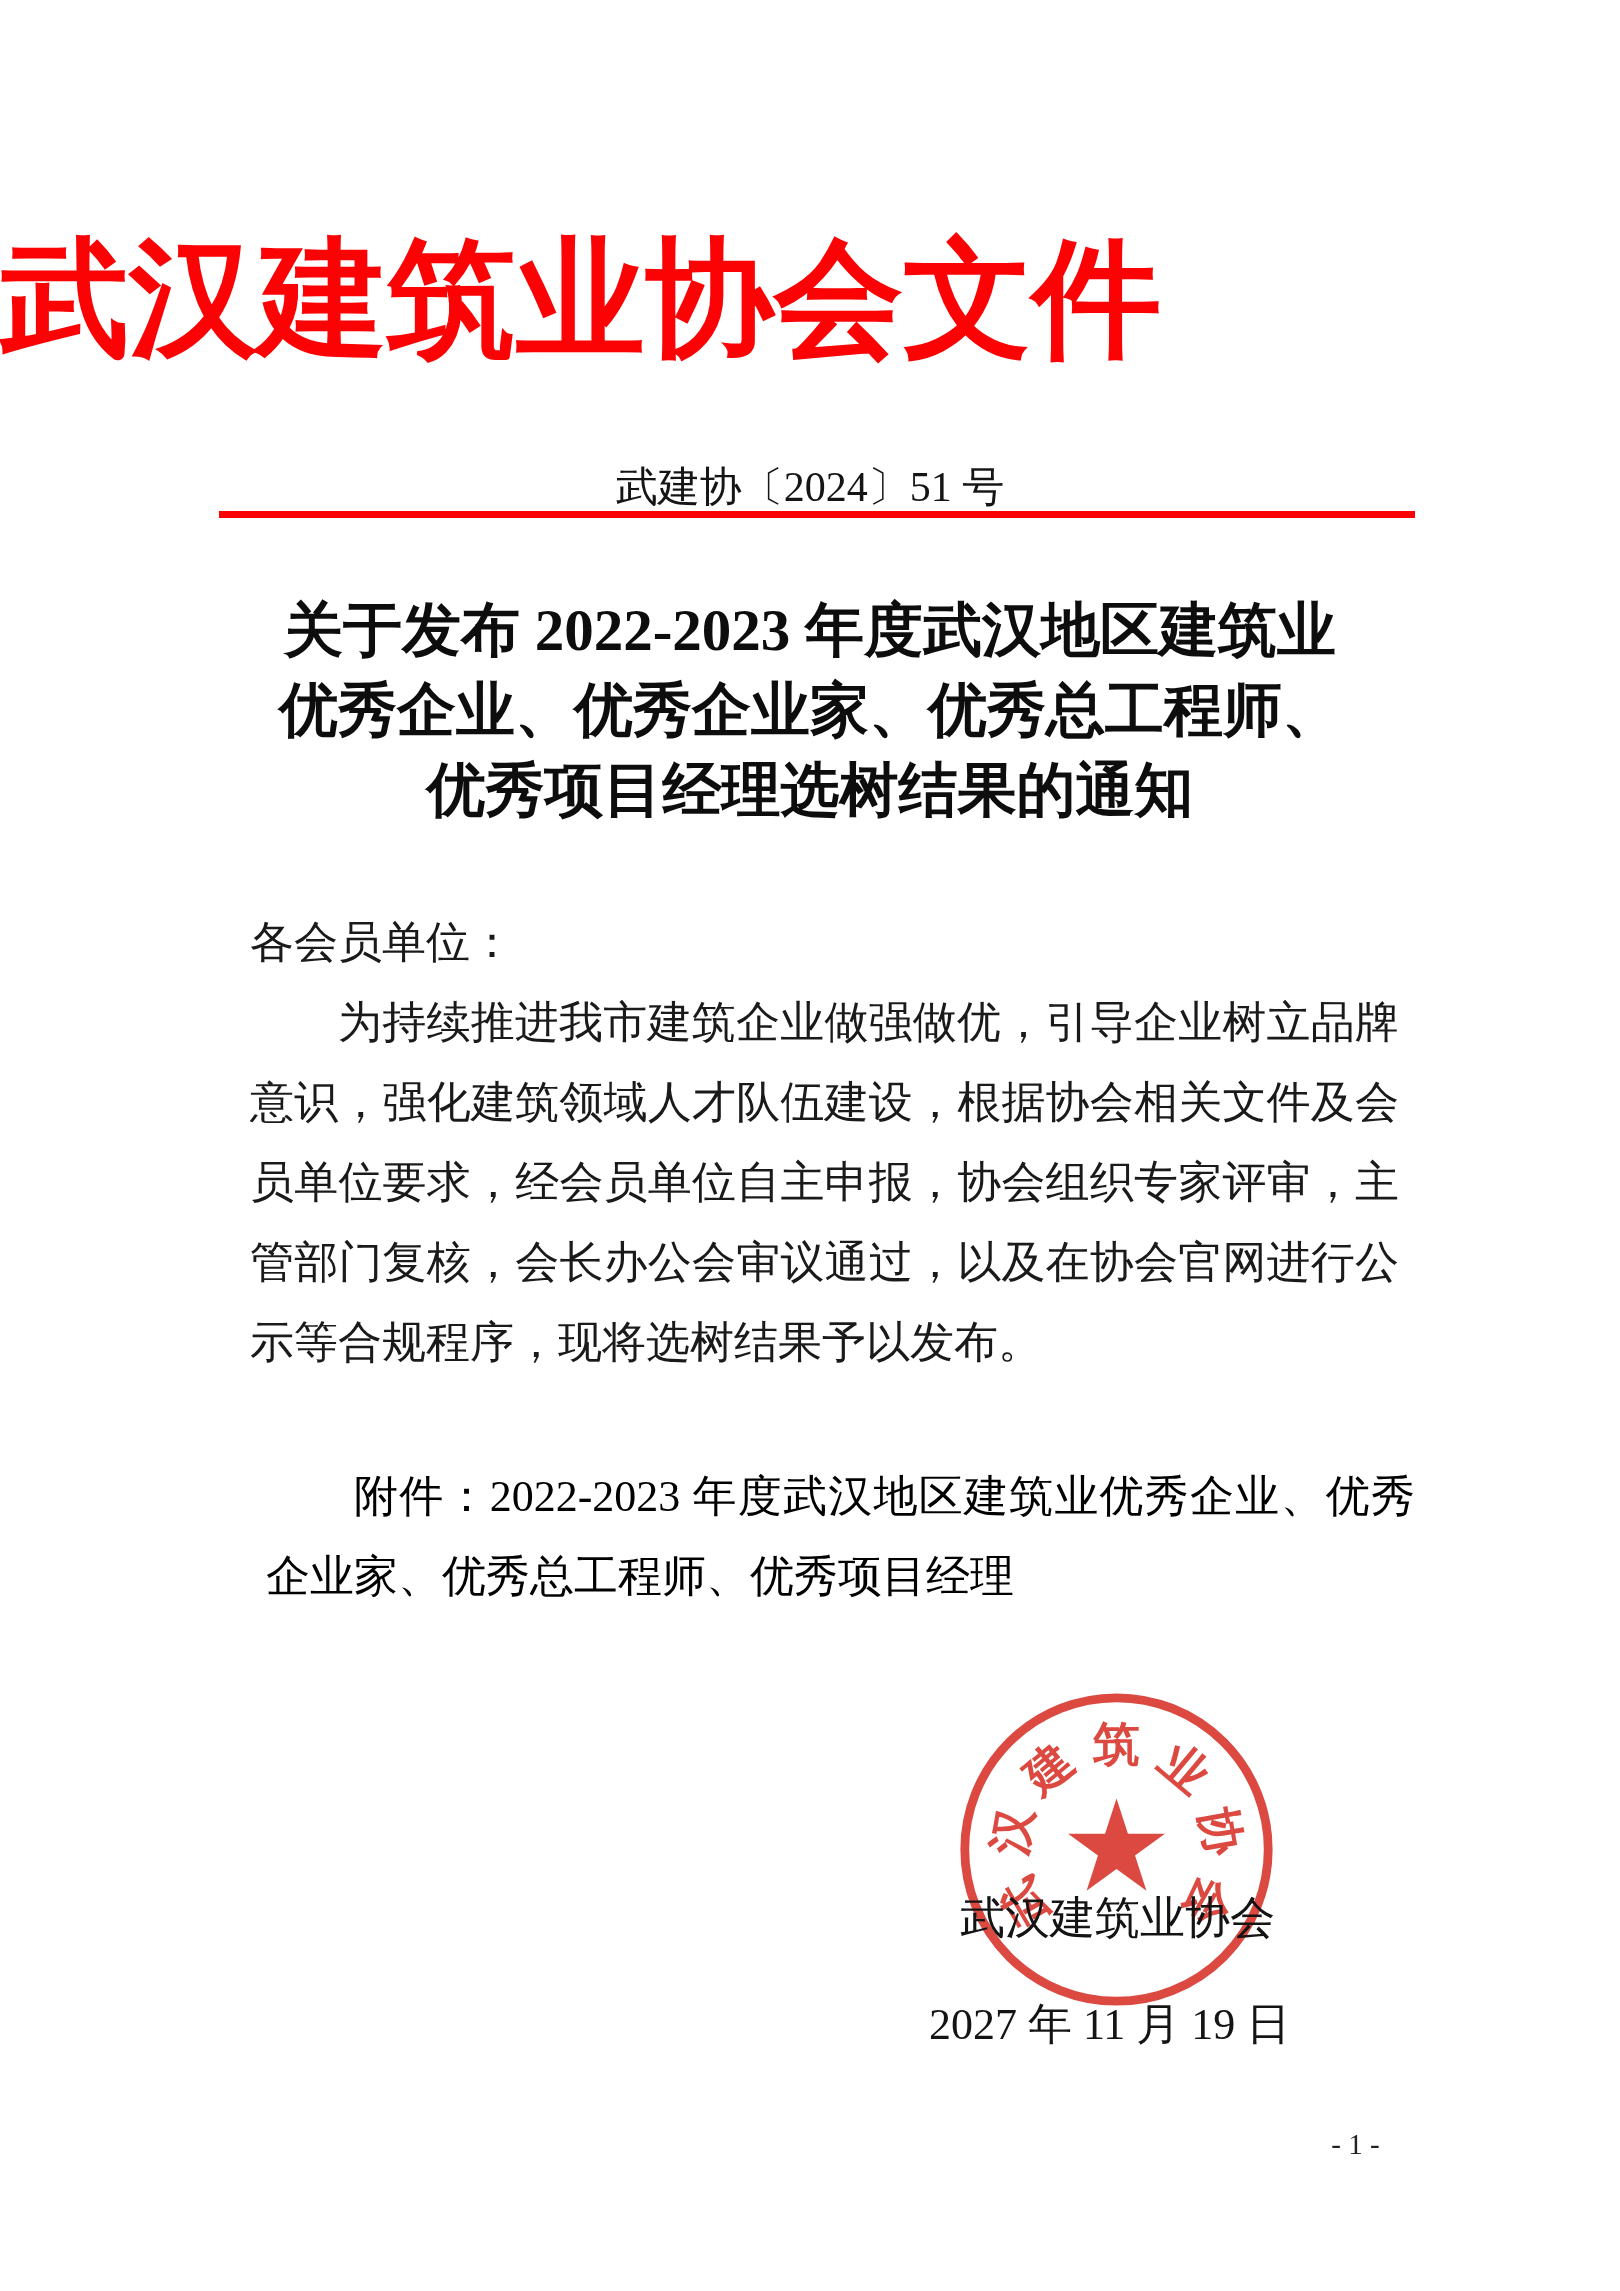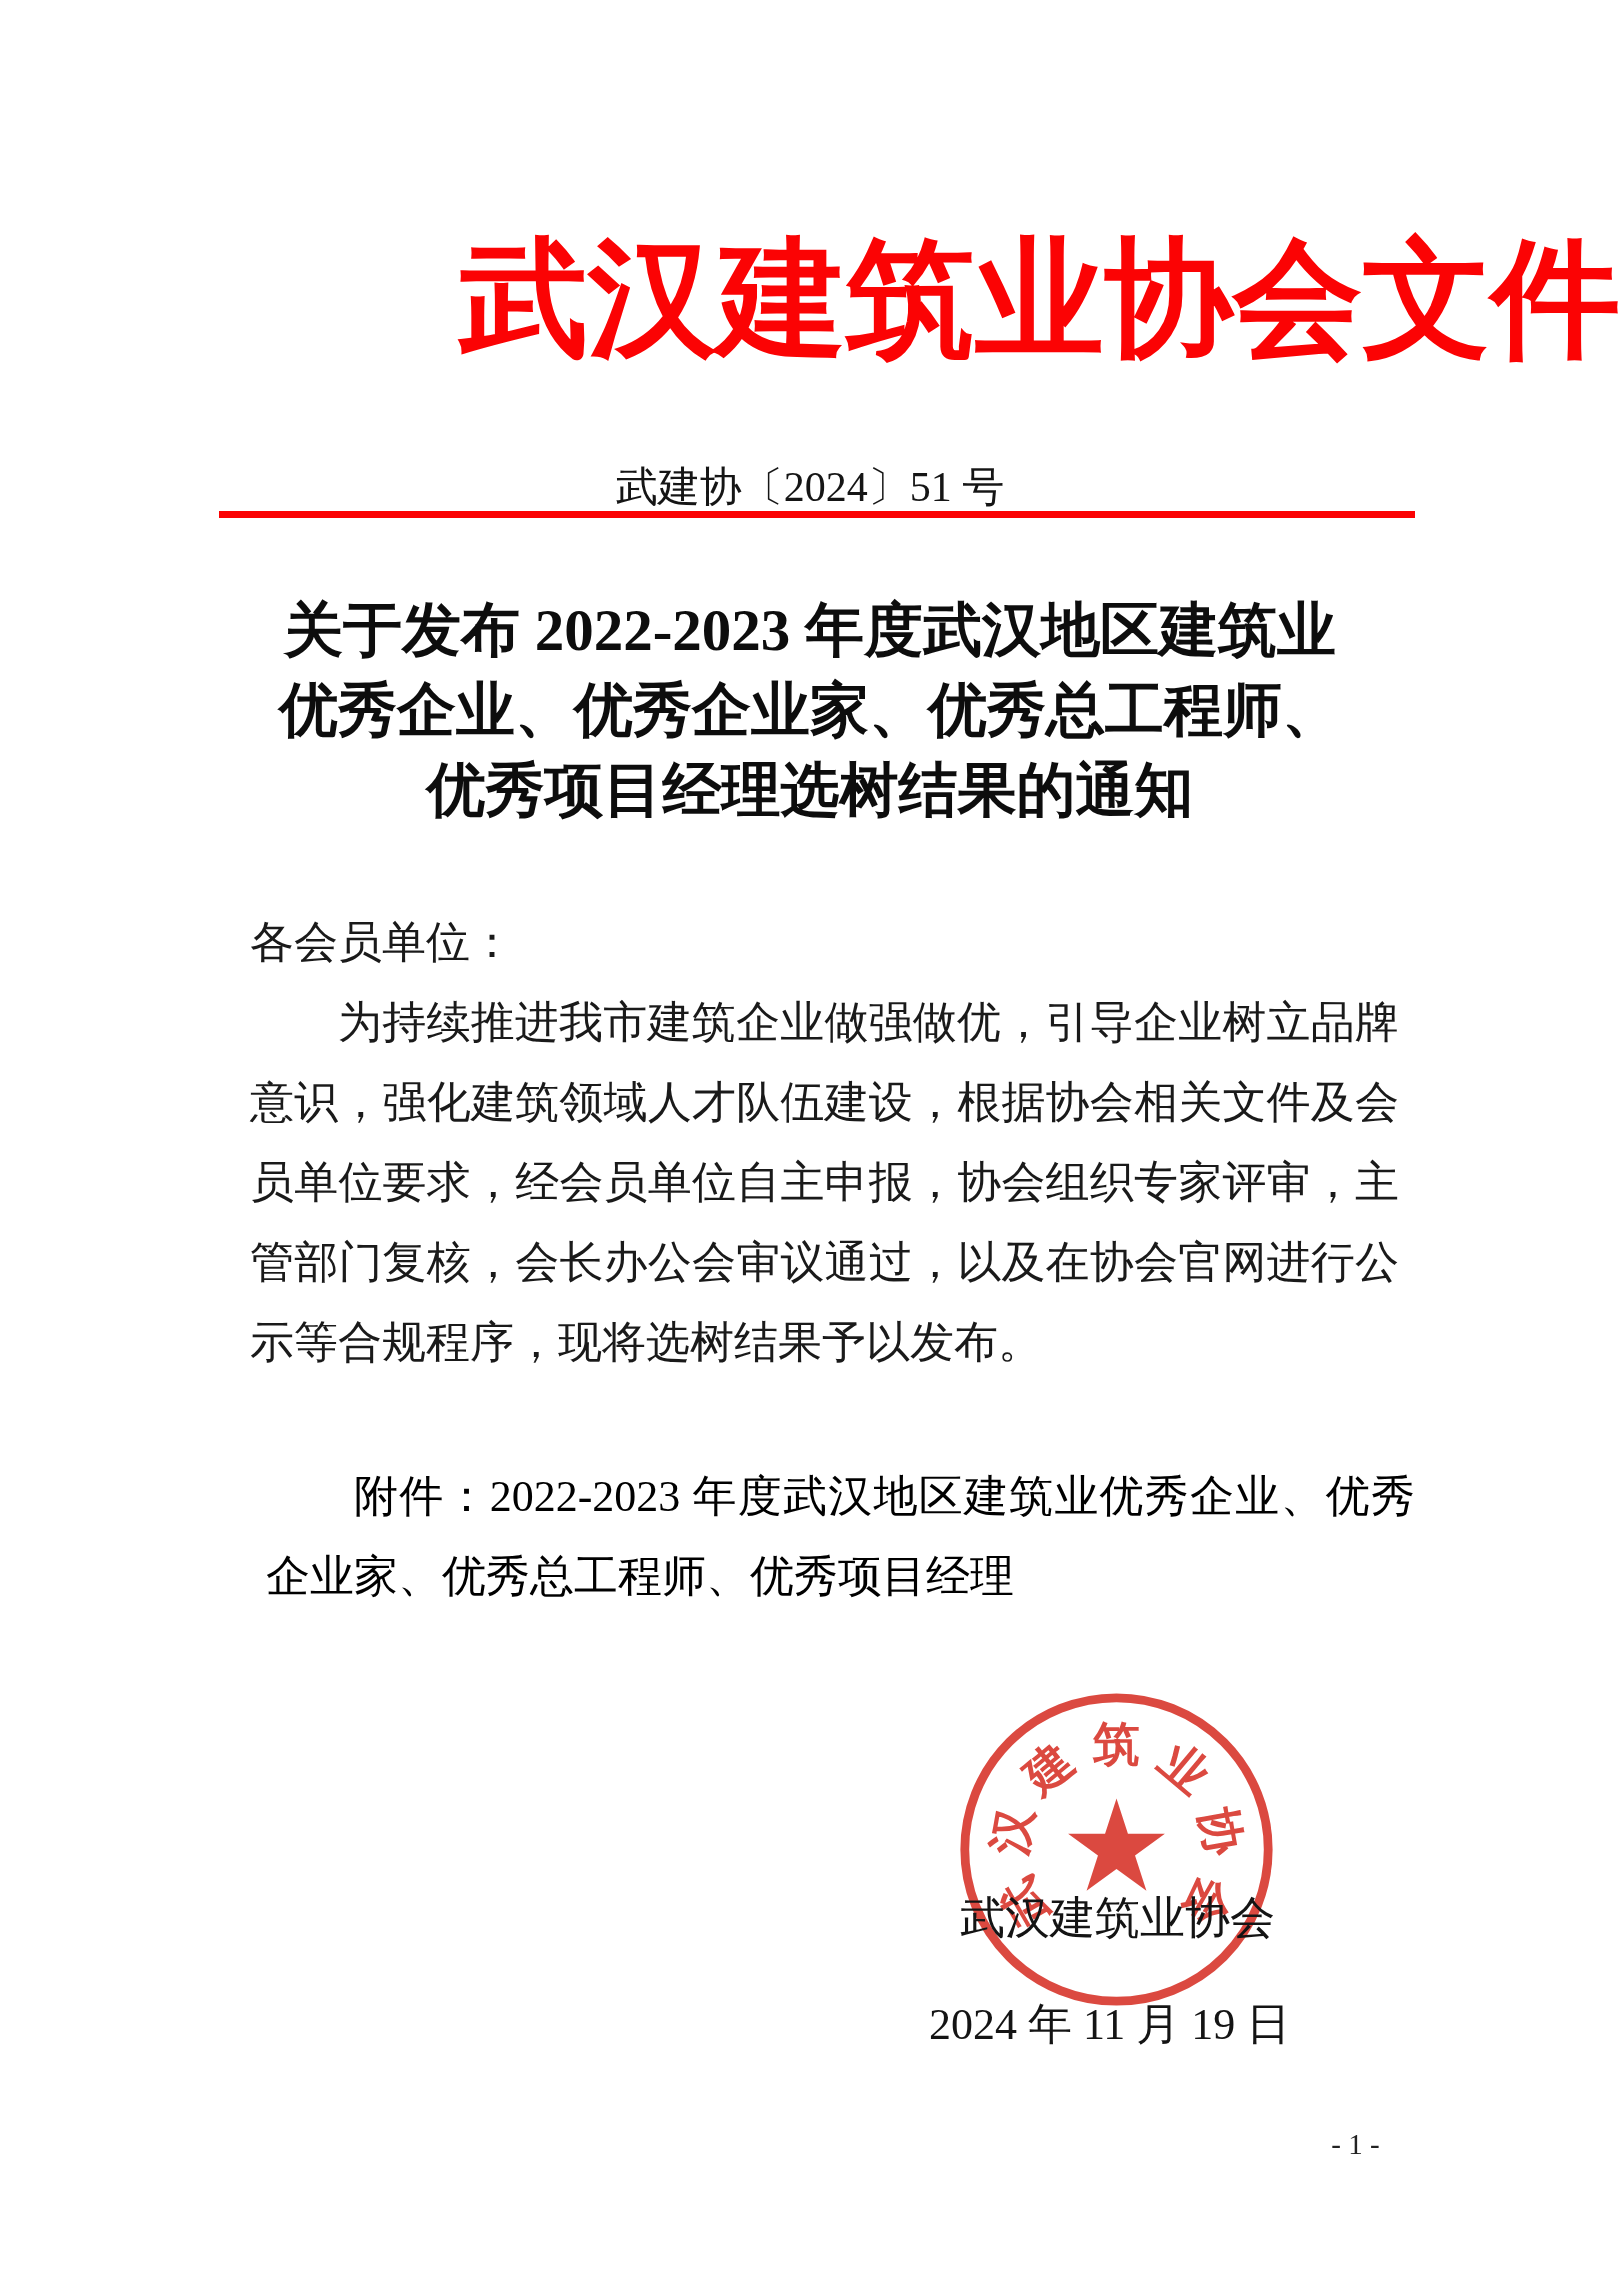--- a/index.html
+++ b/index.html
@@ -7,21 +7,21 @@
     position:relative;
     width:1620px;height:2292px;
     background:#ffffff;
     overflow:hidden;
     font-family:"Liberation Serif","DejaVu Serif",serif;
     color:#111111;
   }
   
   .org-title{
     position:absolute;left:0;right:0;top:231px;
-    text-align:right;
+    text-align:left;
     font-size:129px;line-height:137px;
     font-weight:bold;
     color:#fb0304;
     letter-spacing:0;
     white-space:nowrap;
     font-family:"Liberation Serif","DejaVu Serif",serif;
   }
   .doc-number{
     position:absolute;left:0;right:0;top:439px;
     text-align:center;
@@ -142,18 +142,18 @@
       <text transform="rotate(-80) translate(0,-108)" fill="#d93a30">汉</text>
       <text transform="rotate(-40) translate(0,-108)" fill="#d93a30">建</text>
       <text transform="rotate(0) translate(0,-108)" fill="#d93a30">筑</text>
       <text transform="rotate(40) translate(0,-108)" fill="#d93a30">业</text>
       <text transform="rotate(80) translate(0,-108)" fill="#d93a30">协</text>
       <text transform="rotate(120) translate(0,-108)" fill="#d93a30">会</text>
     </g>
   </svg>
 
   <div class="signature">武汉建筑业协会</div>
-  <div class="sign-date">2024 年 11 月 19 日</div>
+  <div class="sign-date">2027 年 11 月 19 日</div>
 
   <div class="page-number">- 1 -</div>
 
 </div>
 
 
 </body></html>

